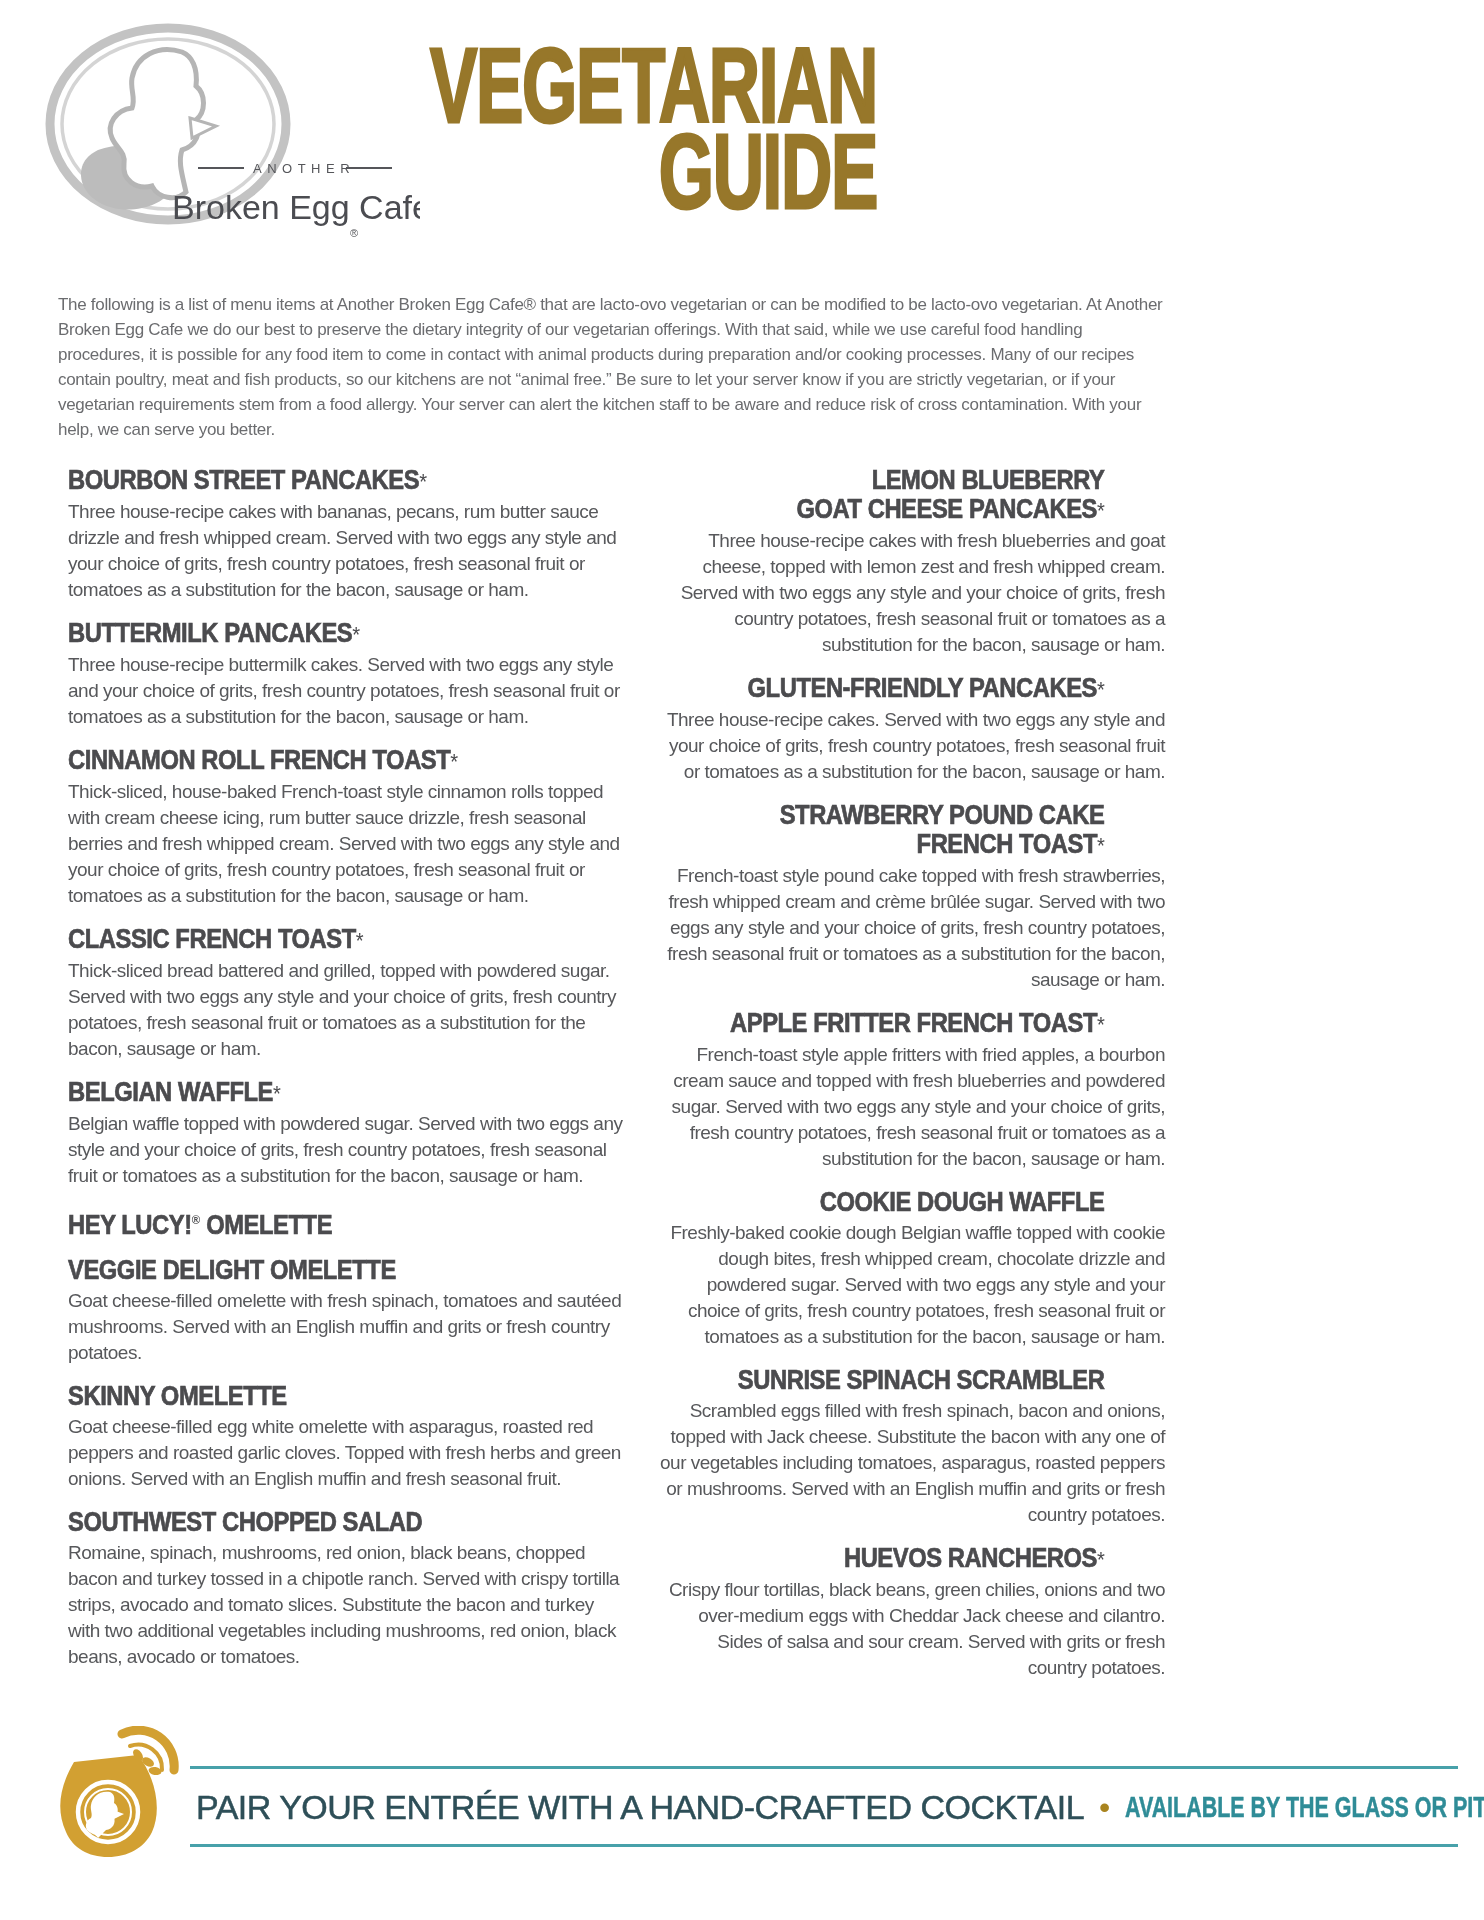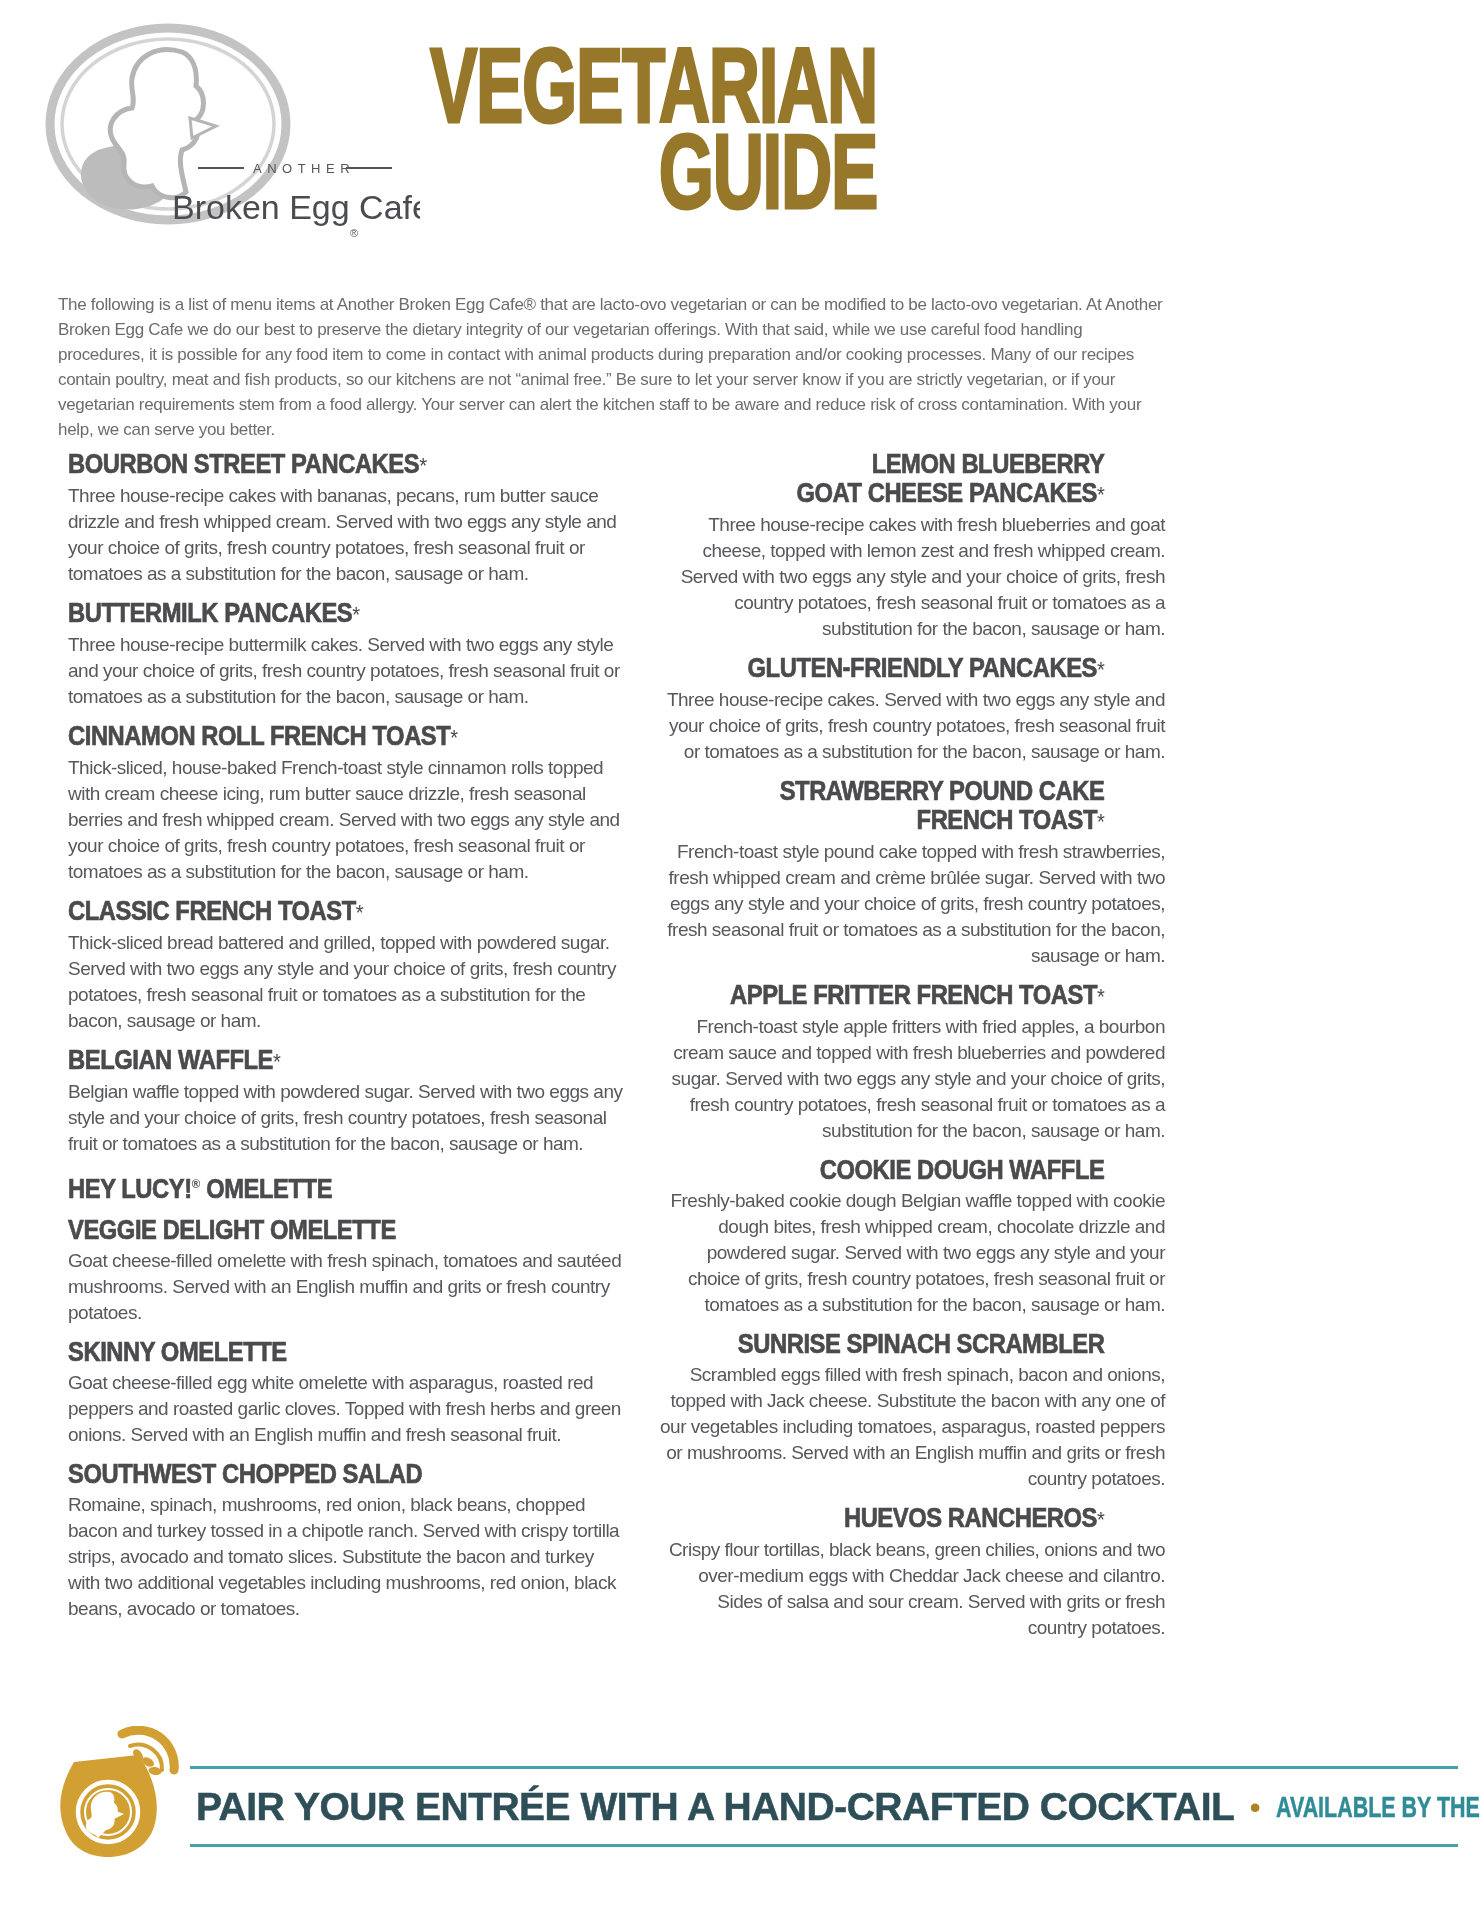--- a/index.html
+++ b/index.html
@@ -16,36 +16,36 @@
     -webkit-text-stroke:3px #97772A;}
 
   
   .intro{position:absolute;left:50px;top:284px;width:1105px;margin:8px;
     font-size:17px;line-height:25px;letter-spacing:-0.3px;color:#6B6C6F;}
 
   
   .menu{position:absolute;left:68px;top:450px;display:flex;gap:36px;}
   .col{width:556px;}
   .col.right{width:505px;text-align:right;}
-  .menu-item{margin:0 0 12px 0;}
+  .menu-item{margin:16px 0 12px 0;}
   .menu-item h3{margin:0 0 3px 0;font-size:27px;line-height:29px;color:#4B4B4E;
     font-weight:bold;letter-spacing:-0.5px;white-space:pre-line;
     transform:scaleX(0.88);transform-origin:left top;-webkit-text-stroke:0.7px #4B4B4E;}
   .menu-item h3 .star{font-weight:400;-webkit-text-stroke-width:0;font-size:0.85em;}
   .menu-item h3 .reg{font-size:0.48em;vertical-align:super;-webkit-text-stroke-width:0;letter-spacing:0;}
   .menu-item p{margin:0;font-size:19px;line-height:26px;letter-spacing:-0.5px;color:#57585B;}
 
   
   .footer-icon{position:absolute;left:58px;top:1726px;width:124px;height:134px;}
   .rule{position:absolute;left:190px;width:1268px;height:3px;background:#47A1AA;}
   .rule.top{top:1766px;}
   .rule.bottom{top:1844px;}
   .footer-text{position:absolute;left:196px;top:1786px;height:42px;display:flex;
     align-items:center;gap:15px;white-space:nowrap;}
-  .pair-text{font-size:39px;font-weight:bold;color:#2E4F58;letter-spacing:-0.5px;
+  .pair-text{font-size:34px;font-weight:normal;color:#2E4F58;letter-spacing:-0.5px;
     -webkit-text-stroke:0.5px #2E4F58;}
   .dot{color:#A9841F;font-size:32px;line-height:1;}
   .avail-text{font-size:29px;font-weight:bold;color:#2F8C97;letter-spacing:0;
     display:inline-block;transform:scaleX(0.74);transform-origin:left center;
     -webkit-text-stroke:0.5px #2F8C97;}
 </style>
 </head>
 <body>
 
 <div class="page">

